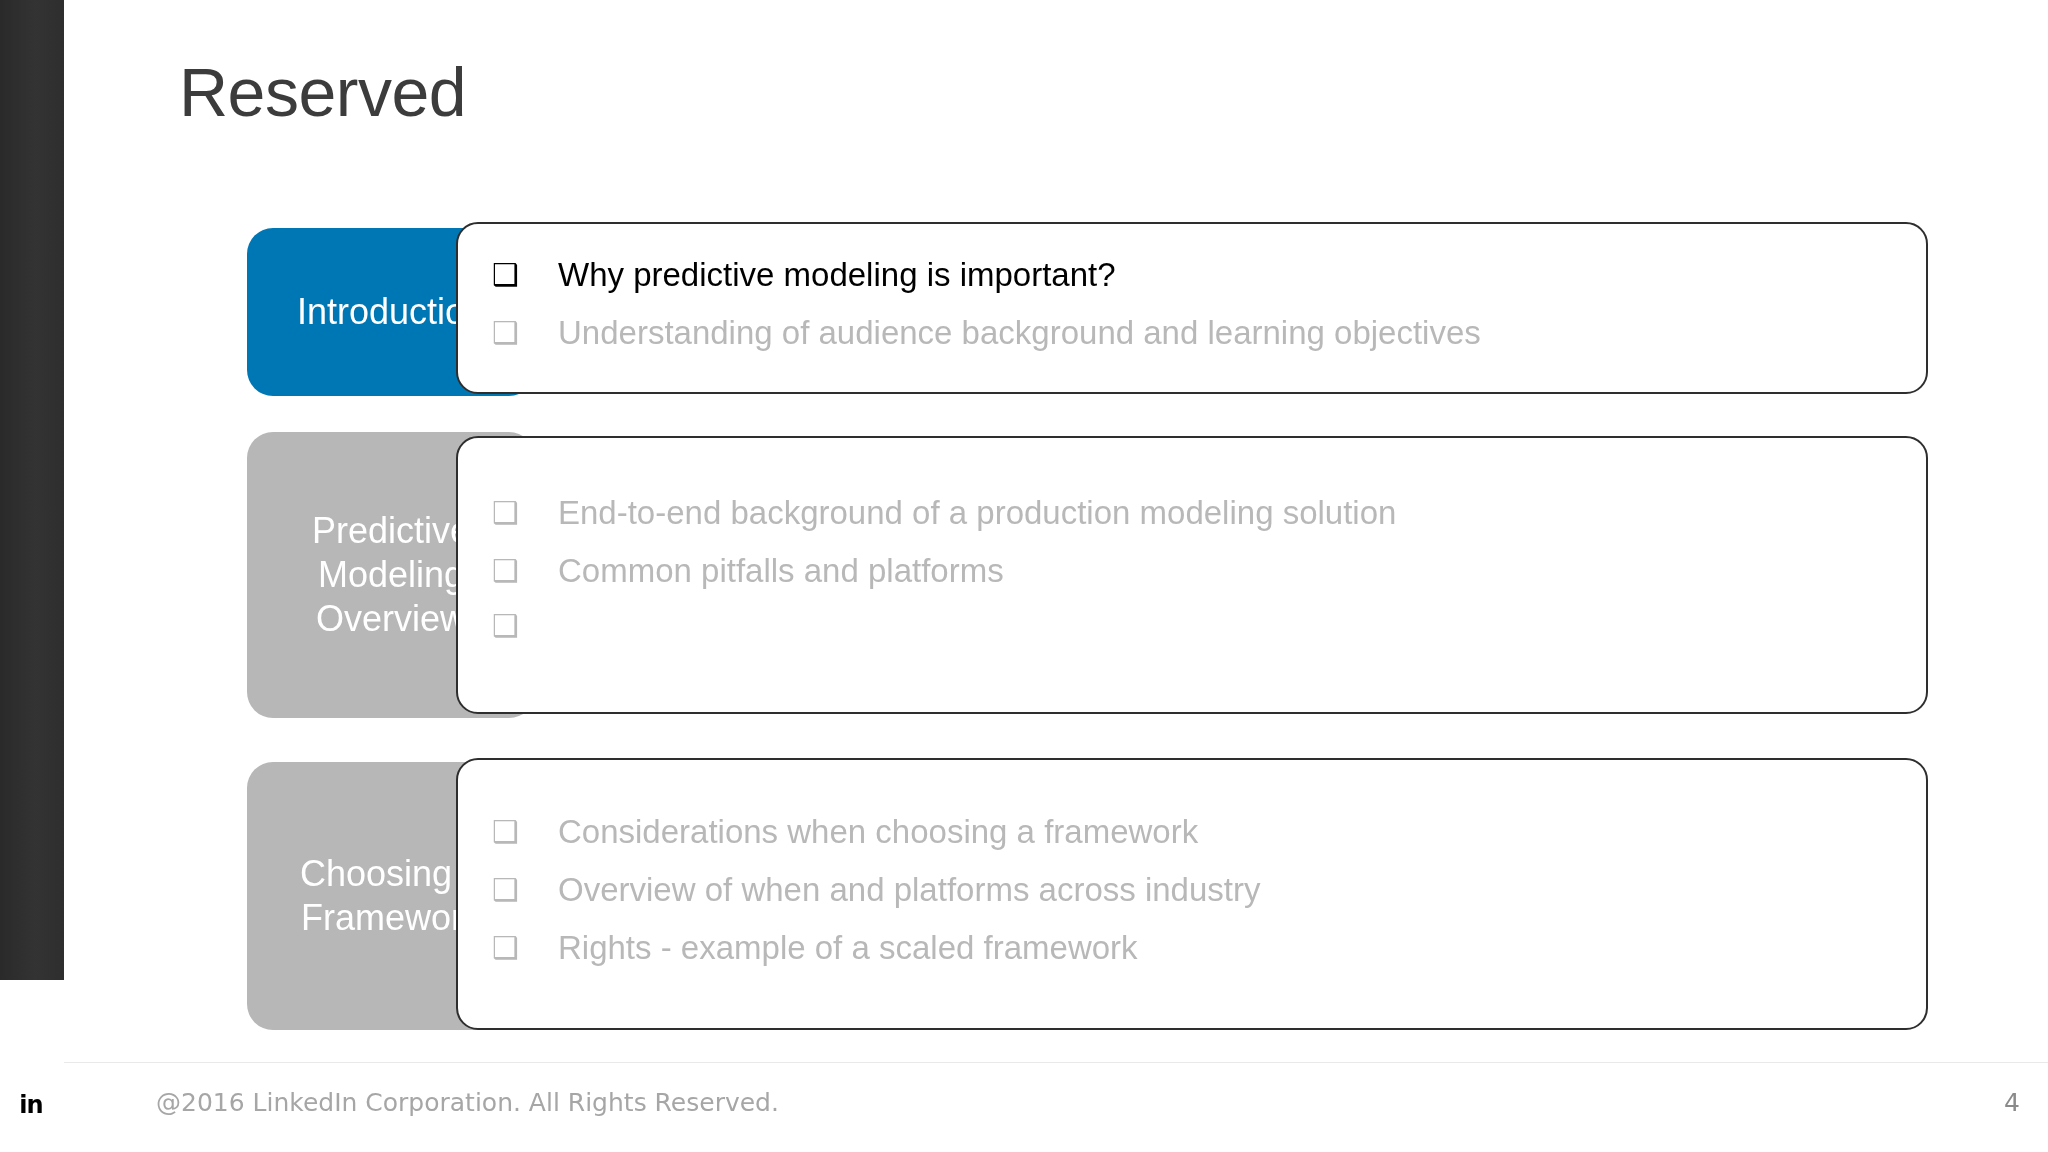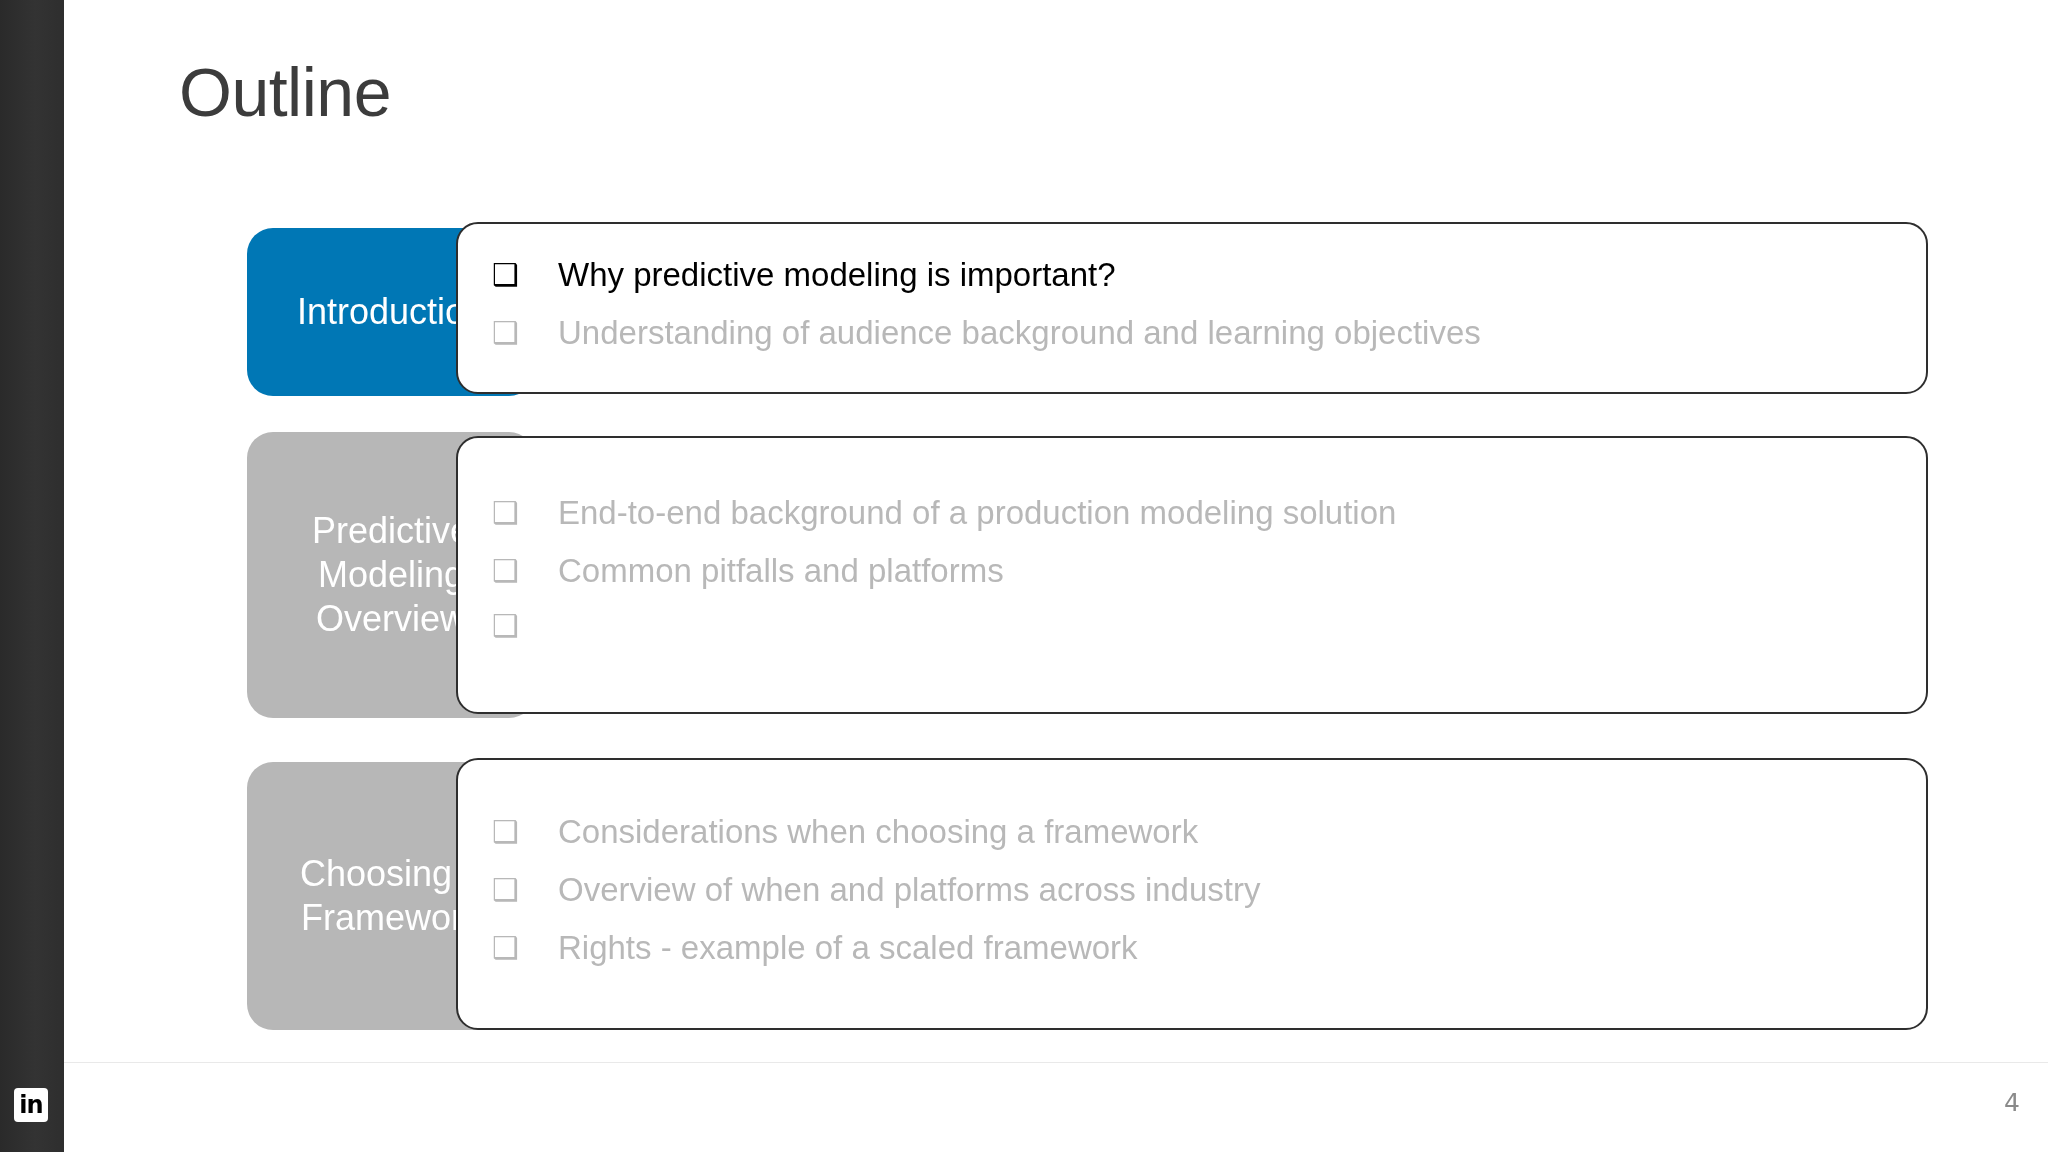--- a/index.html
+++ b/index.html
@@ -13,21 +13,21 @@
     overflow: hidden;
     font-family: "Liberation Sans", sans-serif;
     position: relative;
   }
 
   
   .left-rail {
     position: absolute;
     left: 0; top: 0;
     width: 64px;
-    height: 1152px;
+    height: 980px;
     background: linear-gradient(to right, #2a2a2a 0%, #333333 55%, #2e2e2e 100%);
   }
 
   
   .slide {
     position: absolute;
     left: 64px; top: 0;
     width: 1984px;
     height: 1152px;
     background: #ffffff;
@@ -166,21 +166,21 @@
 </style>
 </head>
 <body>
 
 <div class="left-rail">
   <div class="li-mark">in</div>
 </div>
 
 <div class="slide">
 
-  <div class="slide-title">Outline</div>
+  <div class="slide-title">Reserved</div>
 
   <div class="rows" id="outline-rows">
       <div class="row">
         <div class="pill active" style="left: 183px; top: 228px; height: 168px;">
           <span>Introduction</span>
         </div>
         <div class="card" style="top: 222px; height: 172px;">
           <div class="bullet-line lvl-strong">
             <span class="glyph">❑</span>
             <span class="bullet-text">Why predictive modeling is important?</span>
@@ -224,14 +224,15 @@
           </div>
           <div class="bullet-line lvl-dim">
             <span class="glyph">❑</span>
             <span class="bullet-text">Rights - example of a scaled framework</span>
           </div>
         </div>
       </div>
     </div>
 
   <div class="footer-rule"></div>
+  <div class="footer-copy">@2016 LinkedIn Corporation. All Rights Reserved.</div>
   <div class="footer-page">4</div>
 </div>
 
 </body></html>

